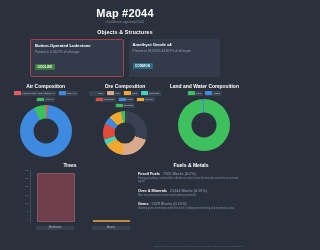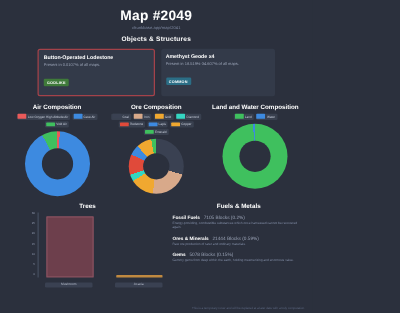--- a/index.html
+++ b/index.html
@@ -115,21 +115,21 @@
   .footer {
     position: absolute; right: 6px; bottom: 2px;
     font-size: 2.4px; color: #5c6780; text-align: right;
   }
 </style>
 </head>
 <body>
 
 <div class="page">
 
-  <div class="title">Map #2049</div>
+  <div class="title">Map #2044</div>
   <div class="subtitle">chunkbase.app/map/2041</div>
   <div class="section-head">Objects &amp; Structures</div>
 
   <div class="cards">
     <div class="card accent-red">
       <div class="card-title">Button-Operated Lodestone</div>
       <div class="card-desc">Present in 0.0107% of all maps.</div>
       <span class="badge godlike">GODLIKE</span>
     </div>
     <div class="card">

